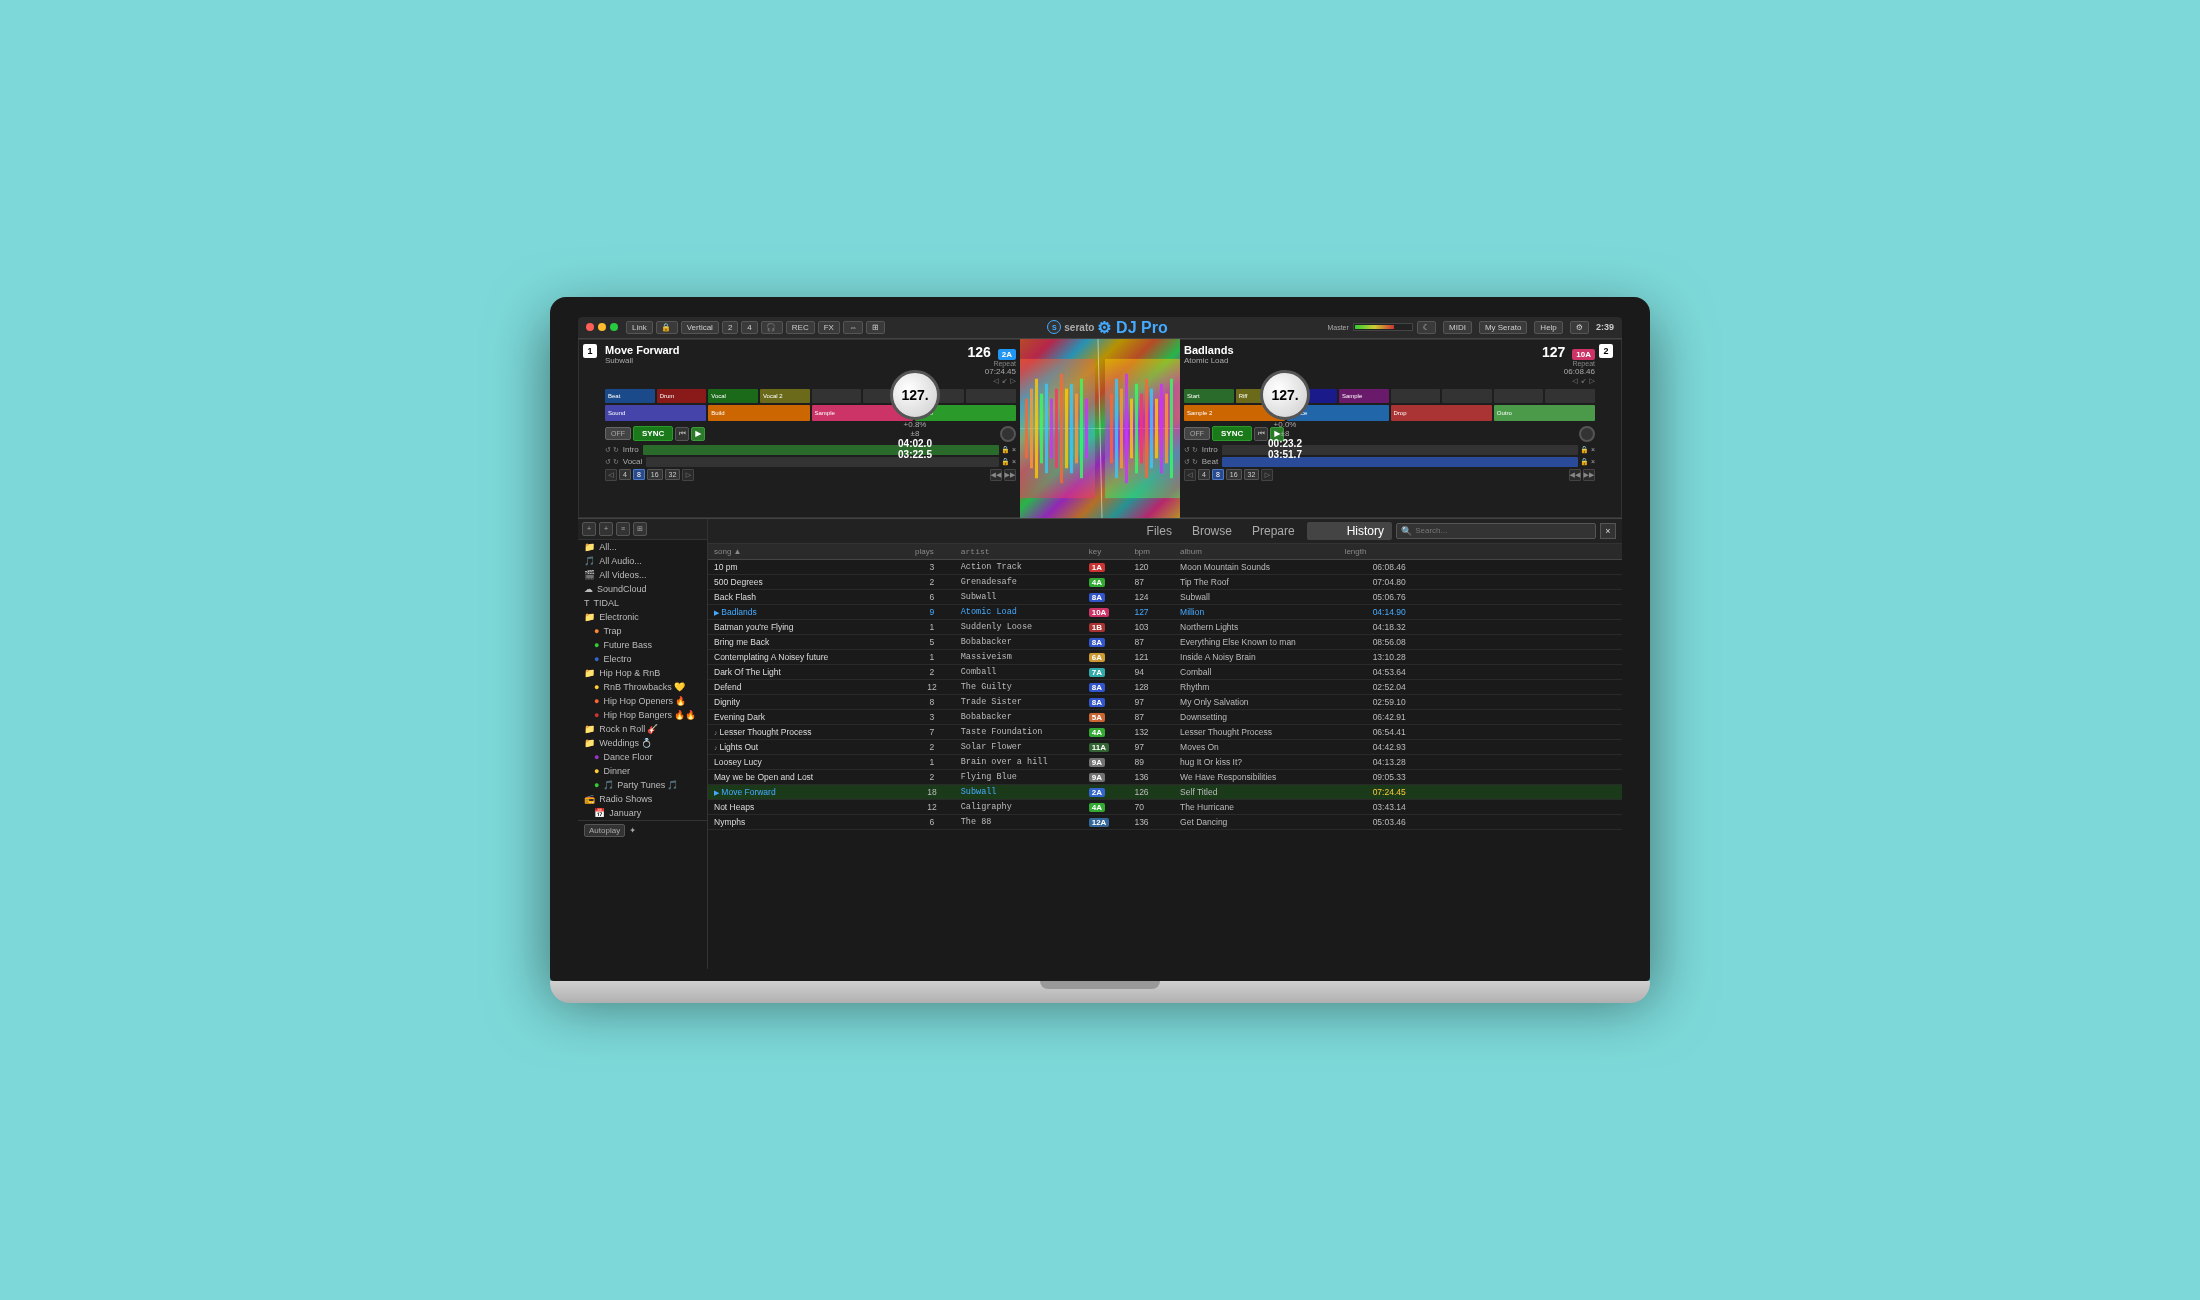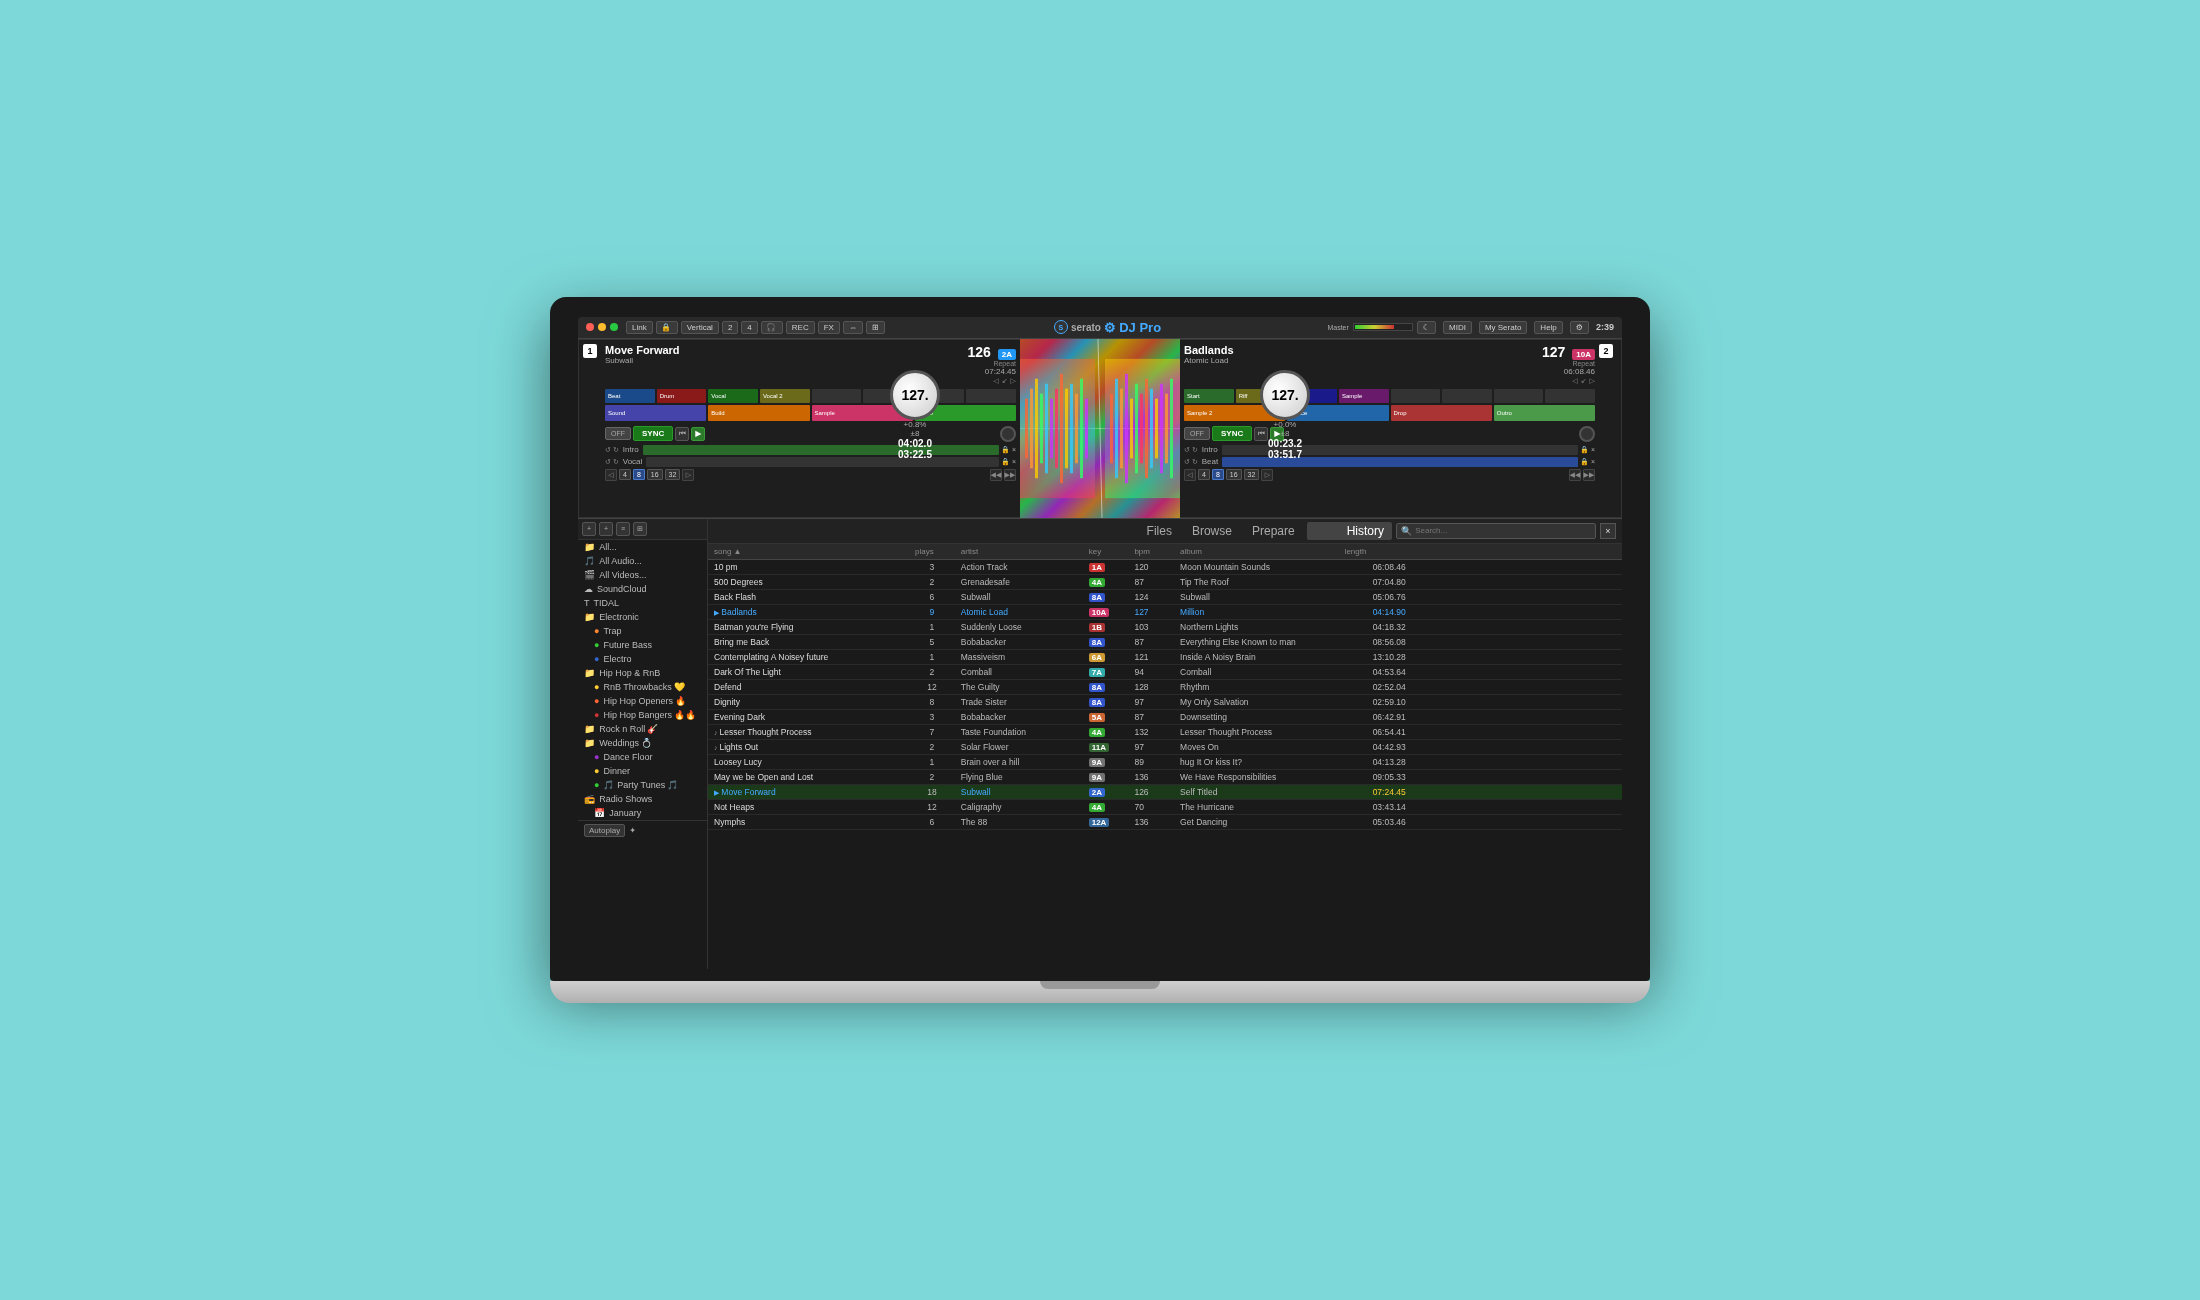--- a/index.html
+++ b/index.html
@@ -432,21 +432,21 @@
     .track-table td {
       padding: 2px 6px;
       color: #bbb;
       white-space: nowrap;
       overflow: hidden;
       text-overflow: ellipsis;
       max-width: 0;
     }
     .td-song { width: 22%; color: #ddd; }
     .td-plays { width: 5%; text-align: center; }
-    .td-artist { width: 14%; }
+    .td-artist { width: 14%; font-family: Liberation Mono, monospace; }
     .td-key { width: 5%; }
     .td-bpm { width: 5%; }
     .td-album { width: 18%; }
     .td-length { width: 8%; text-align: right; }
     .key-badge {
       display: inline-block;
       padding: 0 3px;
       border-radius: 2px;
       font-size: 8px;
       font-weight: bold;
@@ -557,21 +557,21 @@
           <button class="toolbar-btn">🎧</button>
           <button class="toolbar-btn">REC</button>
           <button class="toolbar-btn">FX</button>
           <button class="toolbar-btn">⇔</button>
           <button class="toolbar-btn">⊞</button>
 
           <div class="toolbar-center">
             <div class="serato-logo">
               <div class="logo-icon">S</div>
               <span>serato</span>
-              <span style="color:#4af;font-size:13px;">⚙ DJ Pro</span>
+              <span style="color:#4af;font-size:16px;">⚙ DJ Pro</span>
             </div>
           </div>
 
           <div class="toolbar-right">
             <span class="master-label">Master</span>
             <div class="master-meter">
               <div class="meter-bar" style="width:70%"></div>
             </div>
             <button class="toolbar-btn">☾</button>
             <button class="toolbar-btn">MIDI</button>

